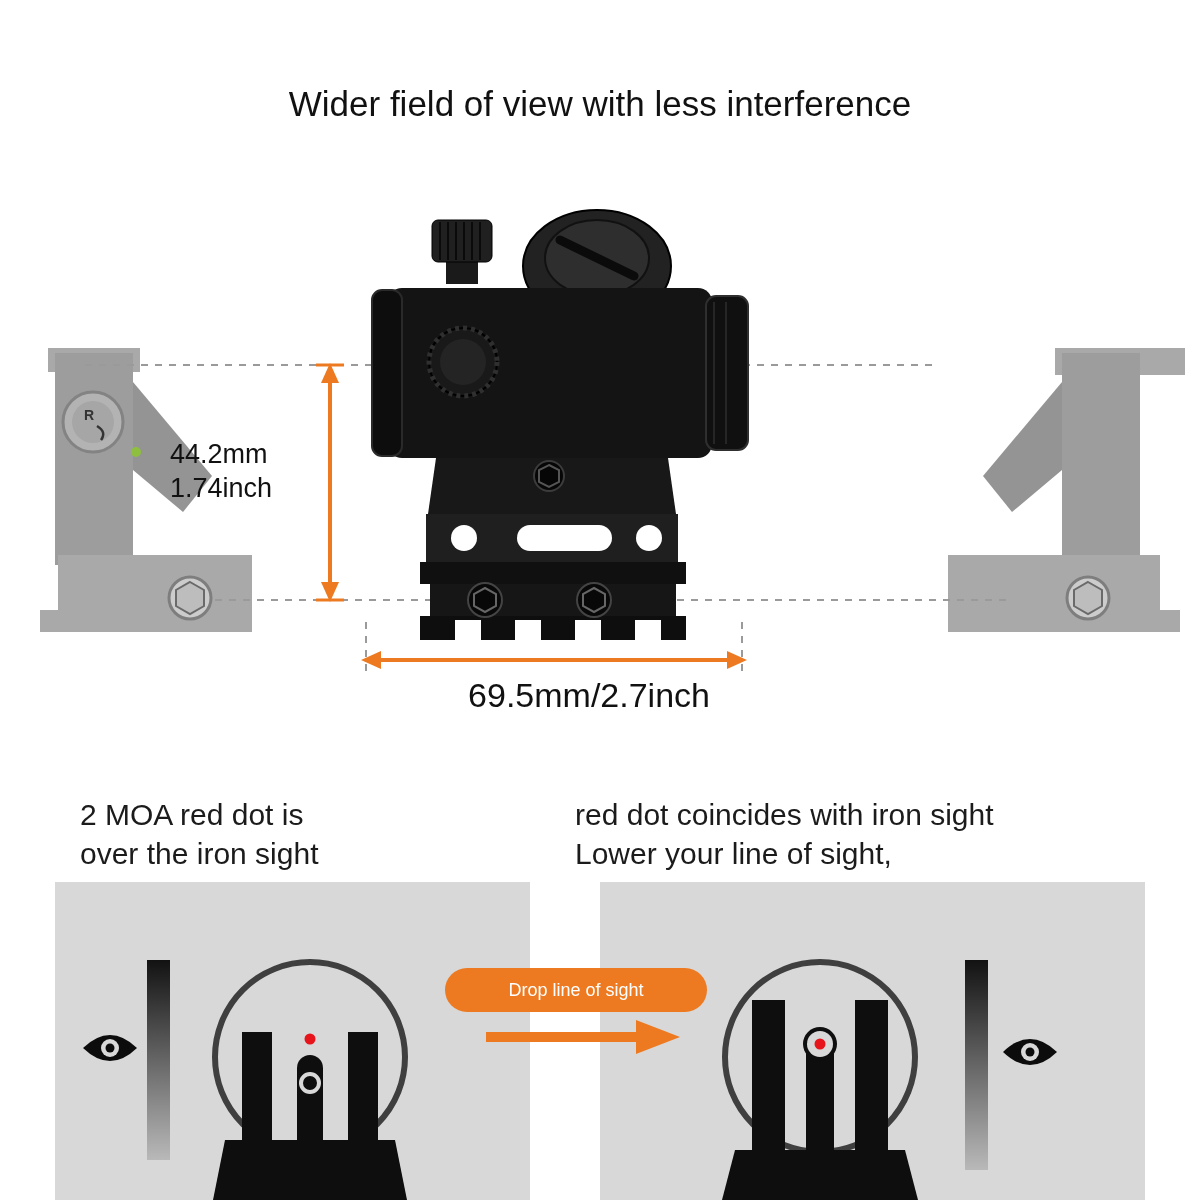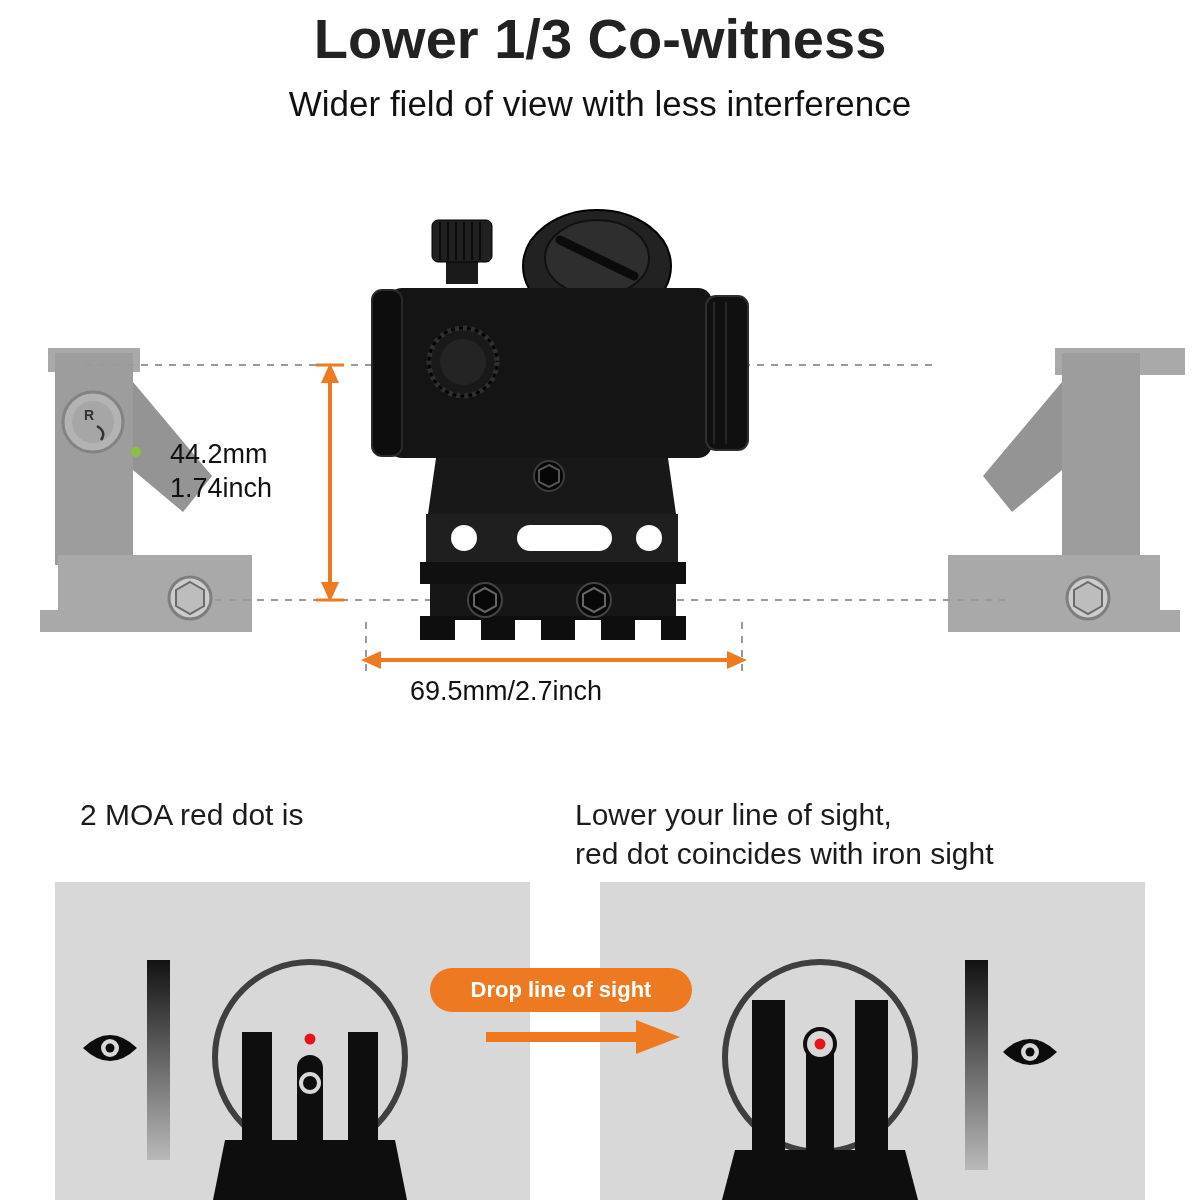--- a/index.html
+++ b/index.html
@@ -14,51 +14,50 @@
 
   .title{position:absolute;top:6px;left:0;width:1200px;text-align:center;
          font-size:56px;font-weight:900;color:#222;letter-spacing:0px;}
   .subtitle{position:absolute;top:84px;left:0;width:1200px;text-align:center;
          font-size:35px;font-weight:400;color:#111;}
 
   .diagram-svg{position:absolute;left:0;top:170px;width:1200px;height:580px;}
 
   .dim-label-v{position:absolute;left:170px;top:438px;width:152px;text-align:left;
          font-size:27px;color:#111;line-height:1.25;}
-  .dim-label-h{position:absolute;left:410px;top:676px;width:300px;text-align:left;
-         font-size:27px;color:#111;}
+  .dim-label-h{position:absolute;left:410px;top:676px;width:300px;text-align:right;
+         font-size:34px;color:#111;}
 
   .caption{position:absolute;text-align:left;font-size:30px;color:#1b1b1b;line-height:1.3;}
   .caption-left{left:80px;top:795px;width:430px;}
   .caption-right{left:575px;top:795px;width:570px;}
 
   .panel{position:absolute;top:882px;height:318px;background:var(--panel-gray);overflow:hidden;}
   .panel-left{left:55px;width:475px;}
   .panel-right{left:600px;width:545px;}
   .panel svg{display:block;}
 
-  .drop-pill{position:absolute;left:430px;top:968px;width:262px;height:44px;z-index:5;
-        background:var(--accent-orange);border-radius:22px;color:#ffffff;font-weight:700;
-        font-size:22px;display:flex;align-items:center;justify-content:center;}
+  .drop-pill{position:absolute;left:445px;top:968px;width:262px;height:44px;z-index:5;
+        background:var(--accent-orange);border-radius:22px;color:#ffffff;font-weight:400;
+        font-size:18px;display:flex;align-items:center;justify-content:center;}
   .drop-arrow{position:absolute;left:478px;top:1016px;width:210px;height:42px;z-index:5;}
 
   .orange-fill{fill:var(--accent-orange);}
   .orange-stroke{stroke:var(--accent-orange);}
   .red-dot-fill{fill:var(--red-dot);}
   .dash{stroke:#9a9a9a;stroke-width:2;stroke-dasharray:7 7;fill:none;}
   .gray-a{fill:#a9a9a9;} .gray-b{fill:#9d9d9d;} .gray-c{fill:#949494;}
   .dial-num{fill:#cfcfcf;font-size:19px;font-weight:700;font-family:"Liberation Sans",sans-serif;}
   .knob-r{fill:#333;font-size:14px;font-weight:700;font-family:"Liberation Sans",sans-serif;}
 </style>
 </head>
 <body>
 
 <div class="page">
 
-  <div class="title">Lower 1/3 Co-witness</div>
   <div class="subtitle">Wider field of view with less interference</div>
 
   <svg class="diagram-svg" viewBox="0 0 1200 580">
 
     <g>
       <rect x="48" y="178" width="92" height="24" class="gray-a"></rect>
       <rect x="55" y="183" width="78" height="212" class="gray-b"></rect>
       <polygon points="133,212 212,306 183,342 133,300" class="gray-c"></polygon>
       <rect x="40" y="440" width="20" height="22" class="gray-a"></rect>
       <rect x="58" y="385" width="194" height="77" class="gray-a"></rect>
@@ -167,24 +166,25 @@
   </svg>
 
   <div class="dim-label-v">
     <div>44.2mm</div>
     <div>1.74inch</div>
   </div>
   <div class="dim-label-h">69.5mm/2.7inch</div>
 
   <div class="caption caption-left">
     <div>2 MOA red dot is</div>
+    <div>over the iron sight</div>
   </div>
   <div class="caption caption-right">
+    <div>red dot coincides with iron sight</div>
     <div>Lower your line of sight,</div>
-    <div>red dot coincides with iron sight</div>
   </div>
 
   <div class="panel panel-left">
     <svg width="475" height="318" viewBox="0 0 475 318">
       <defs>
         <linearGradient id="gradL" x1="0" y1="0" x2="0" y2="1">
           <stop offset="0" stop-color="#121212"></stop>
             <stop offset="1" stop-color="#b9b9b9"></stop>
         </linearGradient>
       </defs>

